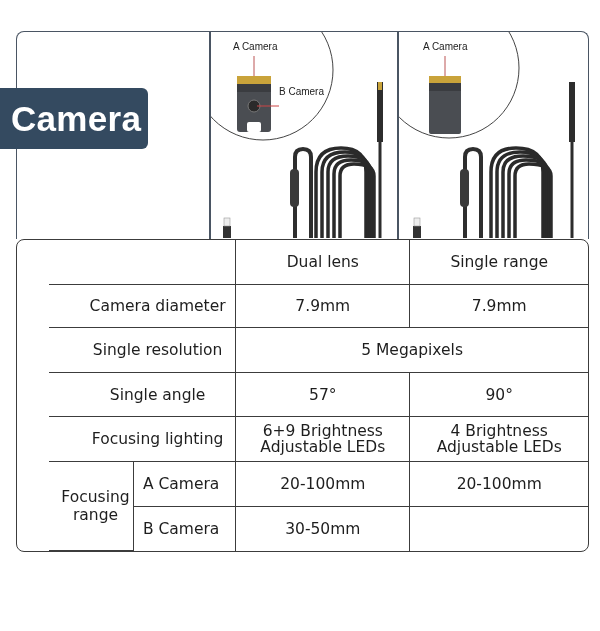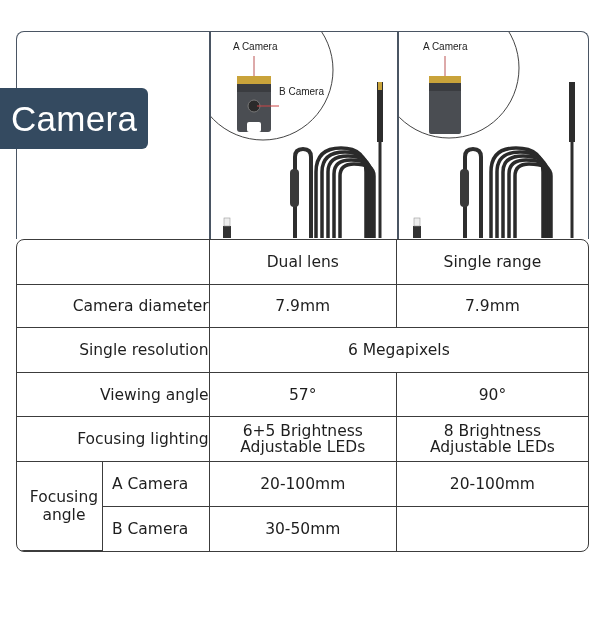--- a/index.html
+++ b/index.html
@@ -4,27 +4,27 @@
 <style>
   html, body { margin:0; padding:0; background:#ffffff; }
   body { width:600px; height:631px; position:relative; overflow:hidden;
          font-family:"DejaVu Sans", "Liberation Sans", sans-serif; color:#1e1e1e; }
   .frame { position:absolute; left:16px; top:31px; width:573px; height:208px;
            border:1.5px solid #4a5563; border-bottom:none; border-radius:8px 8px 0 0; box-sizing:border-box; }
   .vline { position:absolute; width:1.5px; background:#4a5563; }
   .img-cell { position:absolute; top:32px; height:206px; overflow:hidden; }
   .badge { position:absolute; left:0; top:88px; width:148px; height:61px; background:#344a60;
            border-radius:0 6px 6px 0; color:#fff; font-family:"Liberation Sans", sans-serif;
-           font-weight:normal; font-size:35px; line-height:61px; padding-left:11px; box-sizing:border-box; letter-spacing:0.3px; }
+           font-weight:bold; font-size:35px; line-height:61px; padding-left:11px; box-sizing:border-box; letter-spacing:0.3px; }
   table.spec { position:absolute; left:16px; top:239px; width:573px; border-collapse:separate; border-spacing:0;
-               border:1.5px solid #3c3c3c; border-radius:8px; font-size:15.5px; overflow:hidden; }
+               border:1.5px solid #3c3c3c; border-radius:8px; font-size:15.5px; overflow:hidden;padding-left:32px; }
   table.spec td { border-right:1.3px solid #3c3c3c; border-bottom:1.3px solid #3c3c3c; text-align:center; padding:0; line-height:16px; }
   table.spec tr td:last-child { border-right:none; }
   table.spec tr:last-child td { border-bottom:none; }
-  table.spec td.label { text-align:right; padding-left:31px; }
+  table.spec td.label { text-align:center; padding-left:31px; }
   td.focus { text-align:center; padding-left:9px !important; line-height:18px !important; }
   td.sub { text-align:left !important; padding-left:9px !important; }
   .callout { position:absolute; font-size:10px; font-family:"Liberation Sans", sans-serif; color:#222; }
 </style>
 </head>
 <body>
 
 <div class="frame"></div>
 <div class="vline" style="left:209px; top:32px; height:207px;"></div>
 <div class="vline" style="left:397px; top:32px; height:207px;"></div>
@@ -97,42 +97,42 @@
     <td>Dual lens</td>
     <td>Single range</td>
   </tr>
   <tr style="height:43px;">
     <td colspan="2" class="label">Camera diameter</td>
     <td>7.9mm</td>
     <td>7.9mm</td>
   </tr>
   <tr style="height:45px;">
     <td colspan="2" class="label">Single resolution</td>
-    <td colspan="2">6 Megapixels</td>
+    <td colspan="2">5 Megapixels</td>
   </tr>
   <tr style="height:44px;">
-    <td colspan="2" class="label">Viewing angle</td>
+    <td colspan="2" class="label">Single angle</td>
     <td>57°</td>
     <td>90°</td>
   </tr>
   <tr style="height:45px;">
     <td colspan="2" class="label">Focusing lighting</td>
     <td>
-      <div>6+5 Brightness</div>
+      <div>6+9 Brightness</div>
       <div>Adjustable LEDs</div>
     </td>
     <td>
-      <div>8 Brightness</div>
+      <div>4 Brightness</div>
       <div>Adjustable LEDs</div>
     </td>
   </tr>
   <tr style="height:45px;">
     <td rowspan="2" class="focus">
       <div>Focusing</div>
-      <div>angle</div>
+      <div>range</div>
     </td>
     <td class="sub">A Camera</td>
     <td>20-100mm</td>
     <td>20-100mm</td>
   </tr>
   <tr style="height:44px;">
     <td class="sub">B Camera</td>
     <td>30-50mm</td>
     <td></td>
   </tr>

